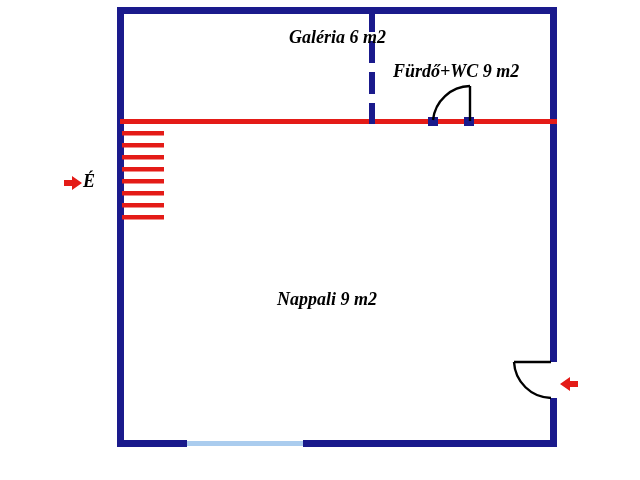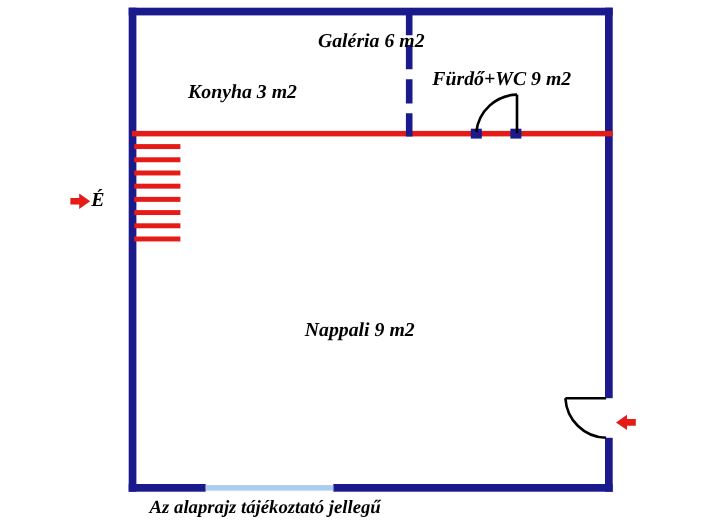--- a/index.html
+++ b/index.html
@@ -106,23 +106,21 @@
     </g>
 
     <g>
       <polygon points="82,183 72,176 72,180 64,180 64,186 72,186 72,190" fill="#e41b17"></polygon>
     </g>
 
   </svg>
 
   <div class="room-label lbl-galeria">Galéria 6 m2</div>
 
-  <div class="room-label lbl-konyha">Konyha 3 m2</div>
 
   <div class="room-label lbl-furdo">Fürdő+WC 9 m2</div>
 
   <div class="room-label lbl-nappali">Nappali 9 m2</div>
 
   <div class="room-label lbl-north">É</div>
 
-  <div class="room-label lbl-footnote">Az alaprajz tájékoztató jellegű</div>
 
 </div>
 
 </body></html>

